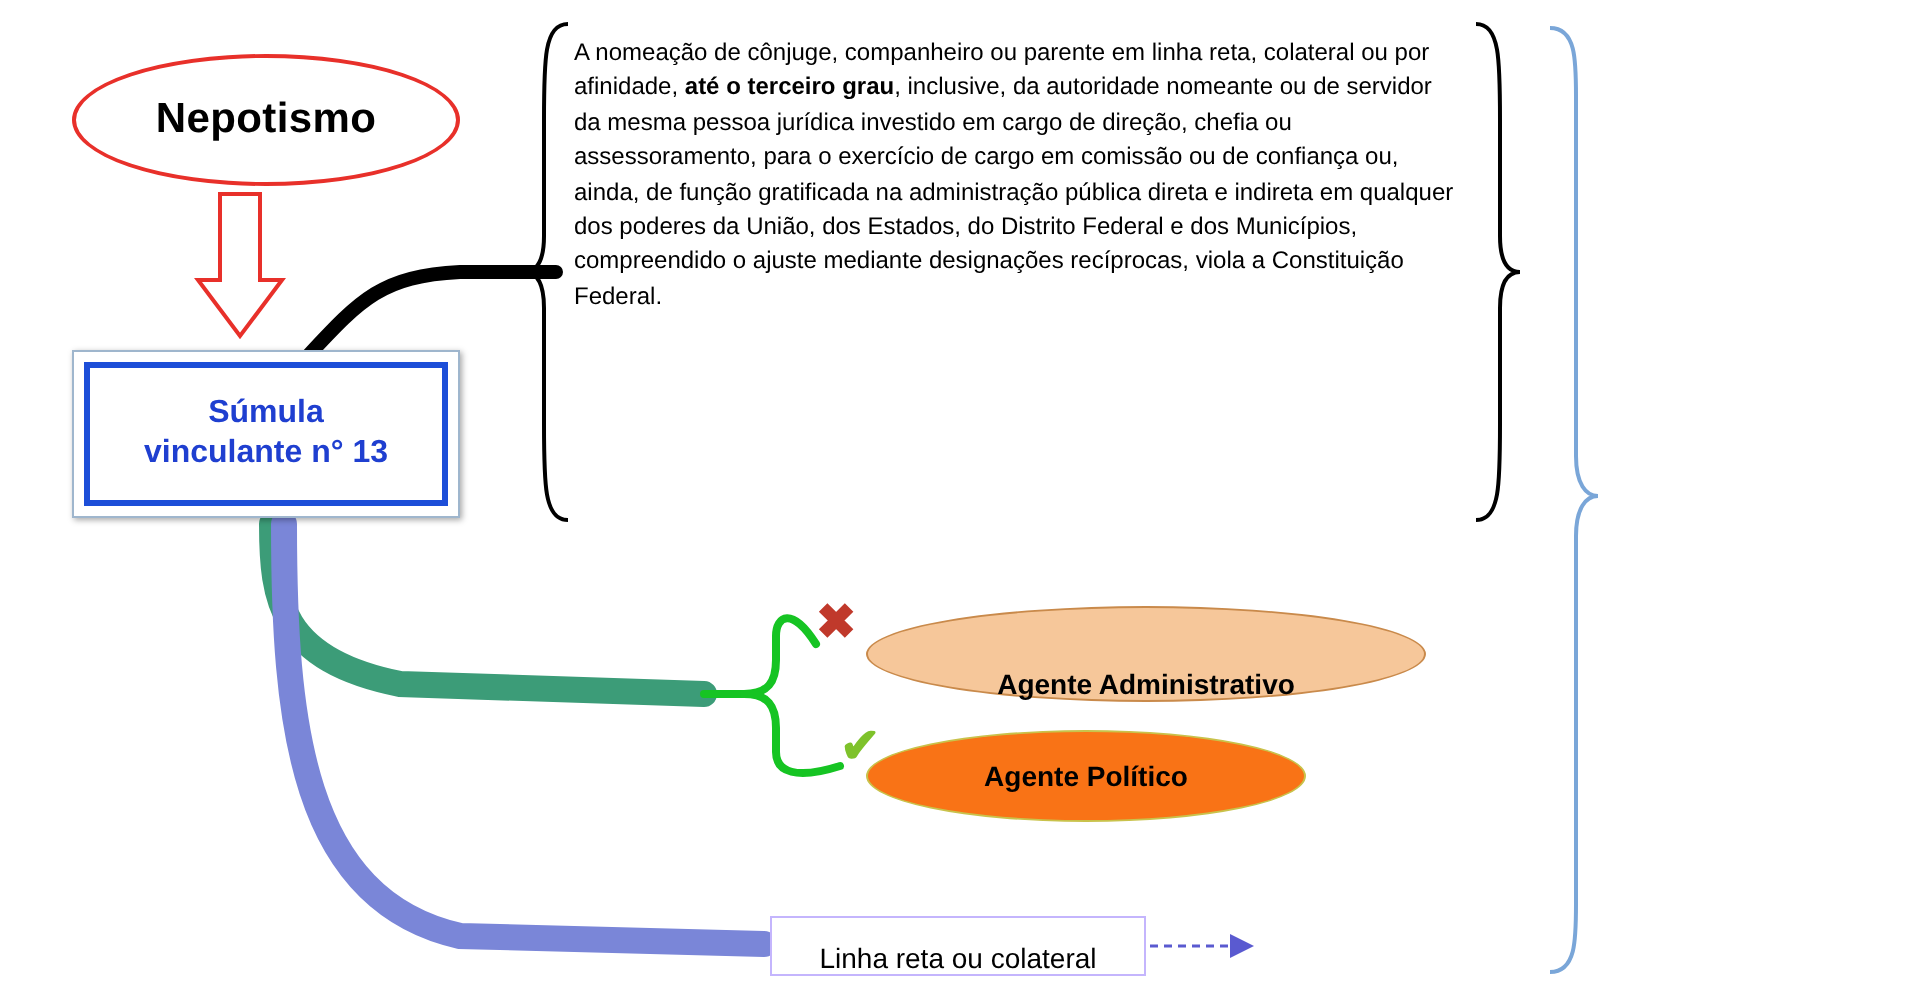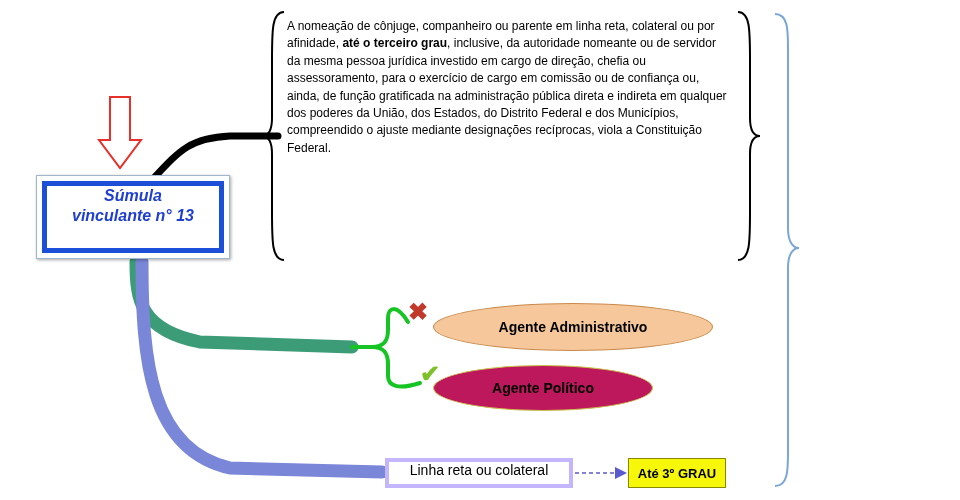--- a/index.html
+++ b/index.html
@@ -47,26 +47,26 @@
     height: 84px;
     background: #ffffff;
     border: 1px solid #9fb6cd;
     box-shadow: 1px 1px 3px rgba(0,0,0,0.35);
     box-sizing: border-box;
     padding: 5px;
   }
   #sumula-inner {
     width: 100%;
     height: 100%;
-    border: 5px solid #1d4ed8;
-    box-sizing: border-box;
-    display: flex;
-    justify-content: center;
-    background: #ffffff;
-    font-style: italic;
+    border: 3px solid #1d4ed8;
+    box-sizing: border-box;
+    display: flex;
+    align-items: center;
+    justify-content: center;
+    background: #ffffff;
   }
   #sumula-label {
     font-size: 16px;
     font-weight: bold;
     color: #1f3fd0;
     text-align: center;
     line-height: 1.25;
   }
 
   
@@ -96,36 +96,36 @@
   
   #agente-adm-node {
     left: 433px;
     top: 303px;
     width: 278px;
     height: 46px;
     border: 1px solid #c98a4b;
     border-radius: 50%;
     background: #f6c79a;
     display: flex;
-    align-items: center;
+    align-items: flex-end;
     justify-content: center;
   }
   #agente-adm-label {
     font-size: 14px;
     font-weight: bold;
     color: #000000;
   }
   #agente-pol-node {
     left: 433px;
     top: 365px;
     width: 218px;
     height: 44px;
     border: 1px solid #c9c24b;
     border-radius: 50%;
-    background: #be185d;
+    background: #f97316;
     display: flex;
     align-items: center;
     justify-content: center;
   }
   #agente-pol-label {
     font-size: 14px;
     font-weight: bold;
     color: #000000;
   }
 
@@ -146,24 +146,24 @@
     color: #7ec22b;
     line-height: 1;
   }
 
   
   #linha-reta-box {
     left: 385px;
     top: 458px;
     width: 188px;
     height: 30px;
-    border: 4px solid #c4b5fd;
-    background: #ffffff;
-    display: flex;
-    align-items: flex-start;
+    border: 1px solid #c4b5fd;
+    background: #ffffff;
+    display: flex;
+    align-items: flex-end;
     justify-content: center;
     box-sizing: border-box;
   }
   #linha-reta-label {
     font-size: 14px;
     color: #000000;
   }
   #grau-box {
     left: 628px;
     top: 458px;
@@ -220,20 +220,23 @@
     <path d="M372 347 C 384 347, 388 353, 388 364 L388 376 C388 386, 398 390, 420 383" fill="none" stroke="#16c423" stroke-width="4" stroke-linecap="round"></path>
 
     <path d="M142 262 C 142 360, 150 450, 230 468 L 382 472" fill="none" stroke="#7a86d8" stroke-width="13" stroke-linecap="round"></path>
 
     <g>
       <line x1="575" y1="473" x2="615" y2="473" stroke="#5a5ad0" stroke-width="1.5" stroke-dasharray="4 3"></line>
       <path d="M615 467 L627 473 L615 479 Z" fill="#5a5ad0"></path>
     </g>
   </svg>
 
+  <div class="abs" id="nepotismo-node">
+    <span id="nepotismo-label">Nepotismo</span>
+  </div>
 
   <div class="abs" id="sumula-node">
     <div id="sumula-inner">
       <span id="sumula-label">Súmula<br>vinculante n° 13</span>
     </div>
   </div>
 
   <div class="abs" id="sumula-text-block">
     <span>A nomeação de cônjuge, companheiro ou parente em linha reta, colateral ou por afinidade, </span><b>até o terceiro grau</b><span>, inclusive, da autoridade nomeante ou de servidor da mesma pessoa jurídica investido em cargo de direção, chefia ou assessoramento, para o exercício de cargo em comissão ou de confiança ou, ainda, de função gratificada na administração pública direta e indireta em qualquer dos poderes da União, dos Estados, do Distrito Federal e dos Municípios, compreendido o ajuste mediante designações recíprocas, viola a Constituição Federal.</span>
   </div>
@@ -245,17 +248,14 @@
   <div class="abs" id="agente-adm-node">
     <span id="agente-adm-label">Agente Administrativo</span>
   </div>
   <div class="abs" id="agente-pol-node">
     <span id="agente-pol-label">Agente Político</span>
   </div>
 
   <div class="abs" id="linha-reta-box">
     <span id="linha-reta-label">Linha reta ou colateral</span>
   </div>
-  <div class="abs" id="grau-box">
-    <span id="grau-label">Até 3º GRAU</span>
-  </div>
 
 </div>
 
 </body></html>

